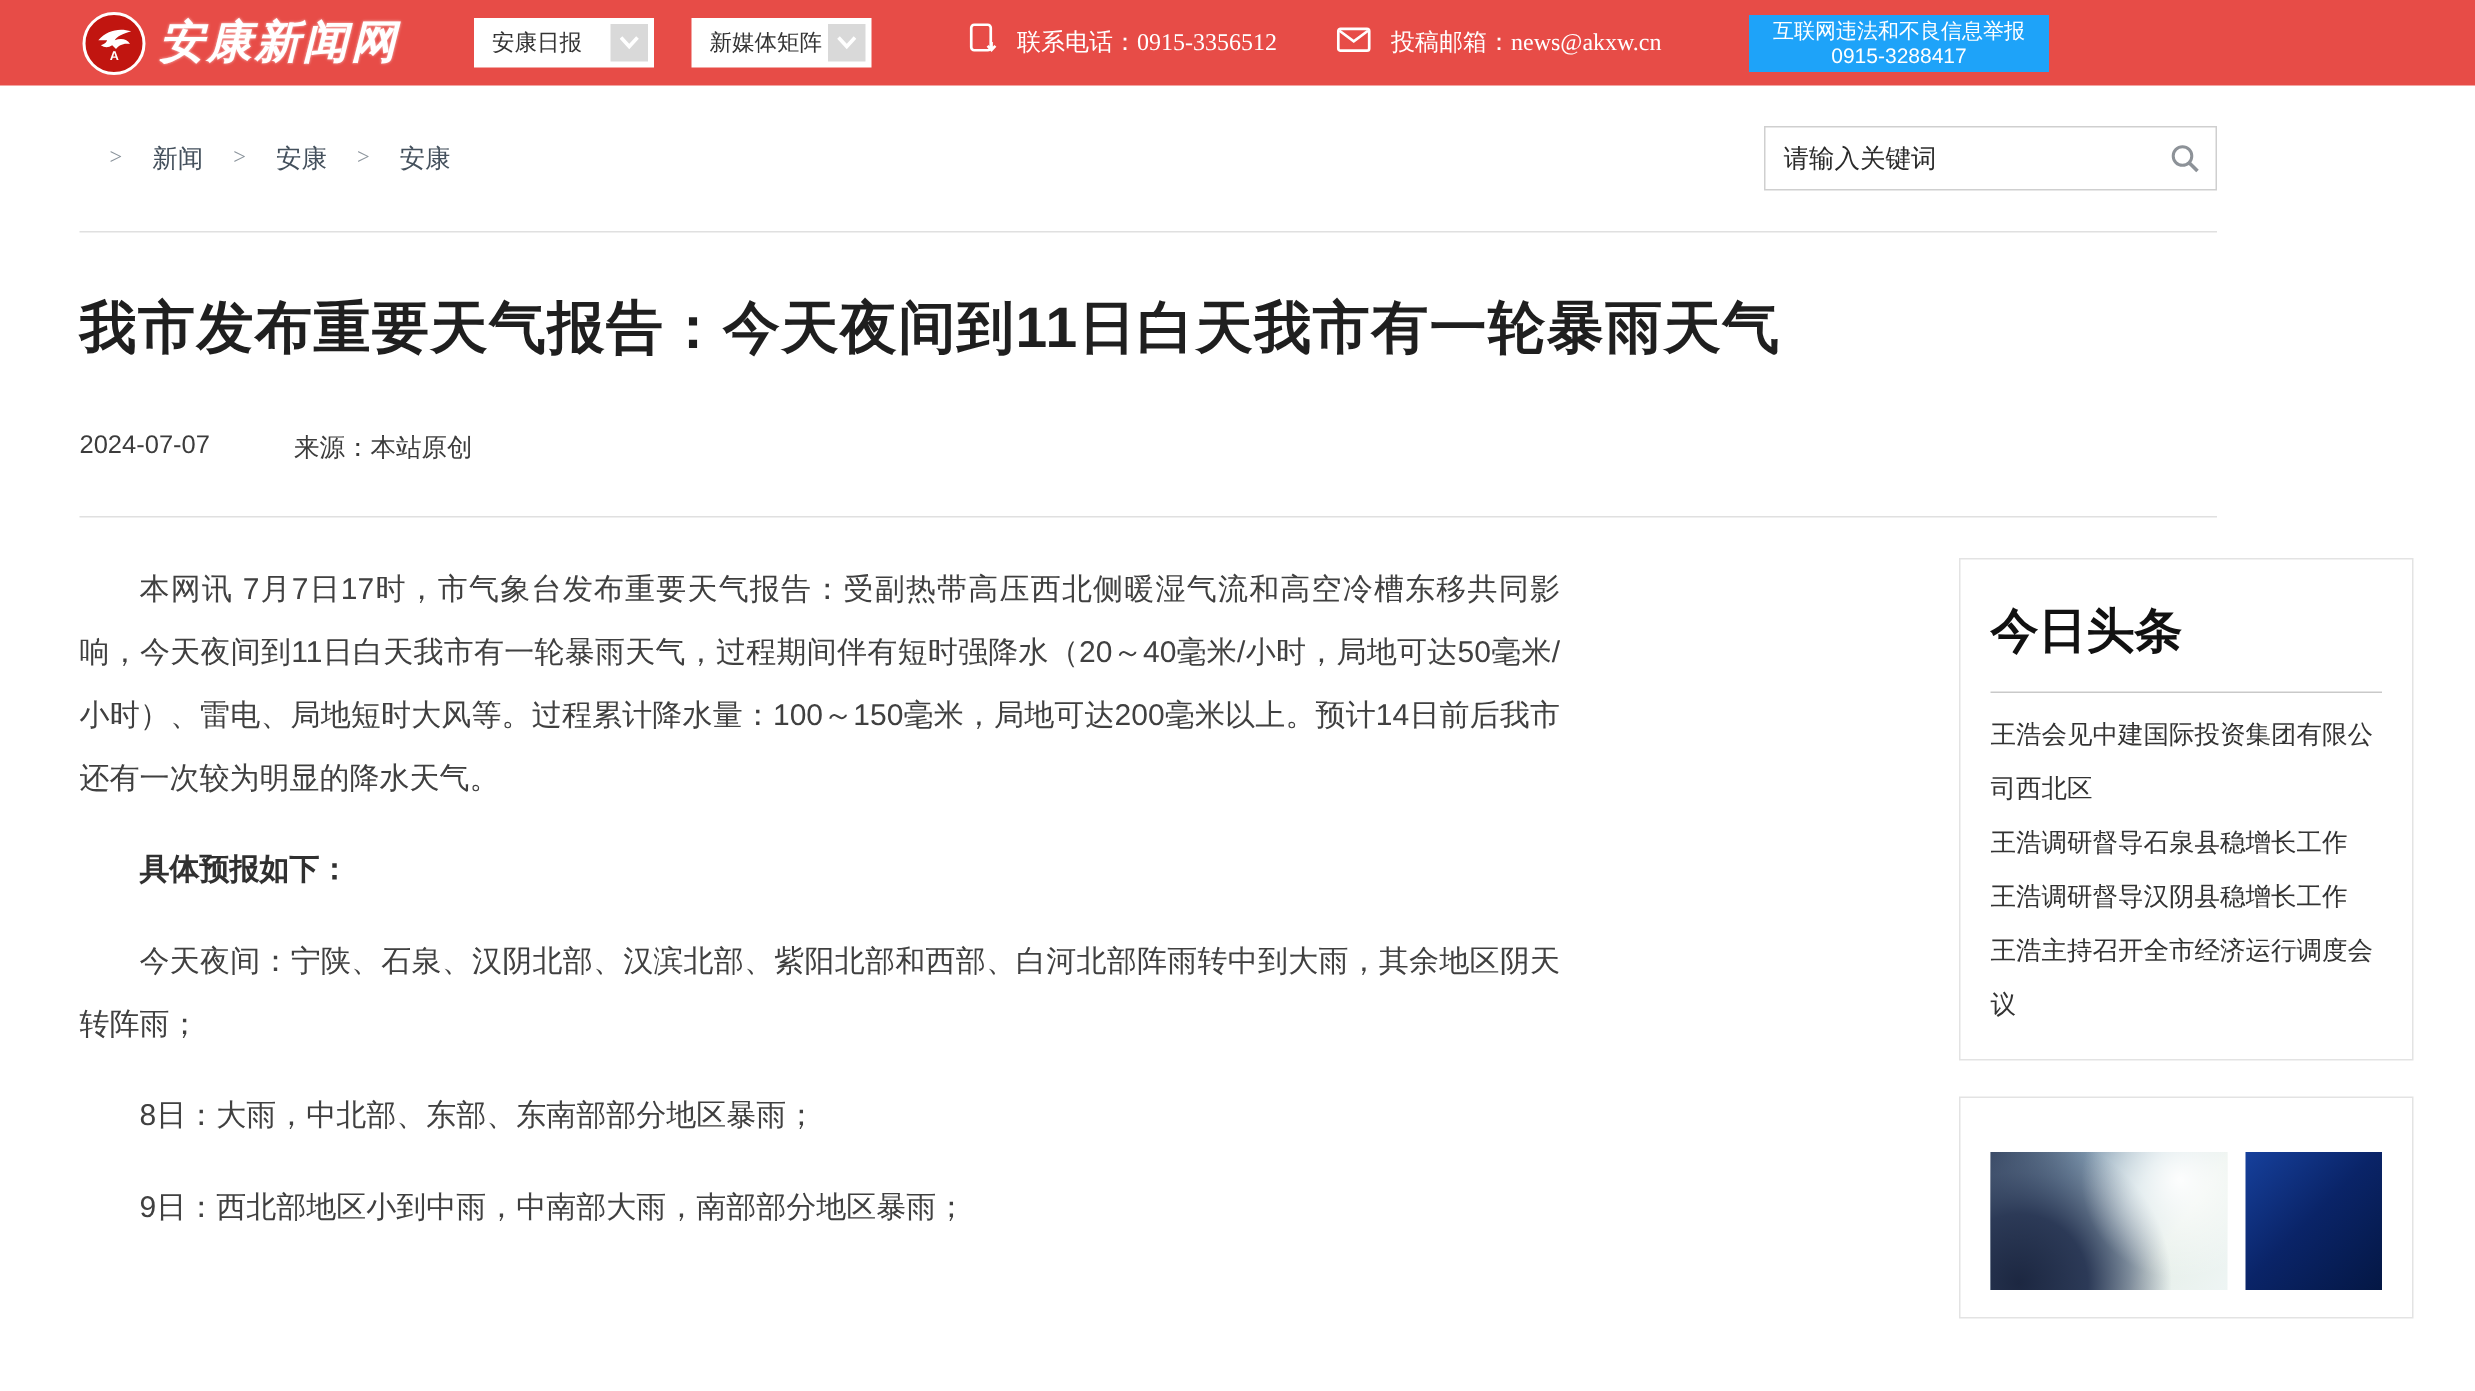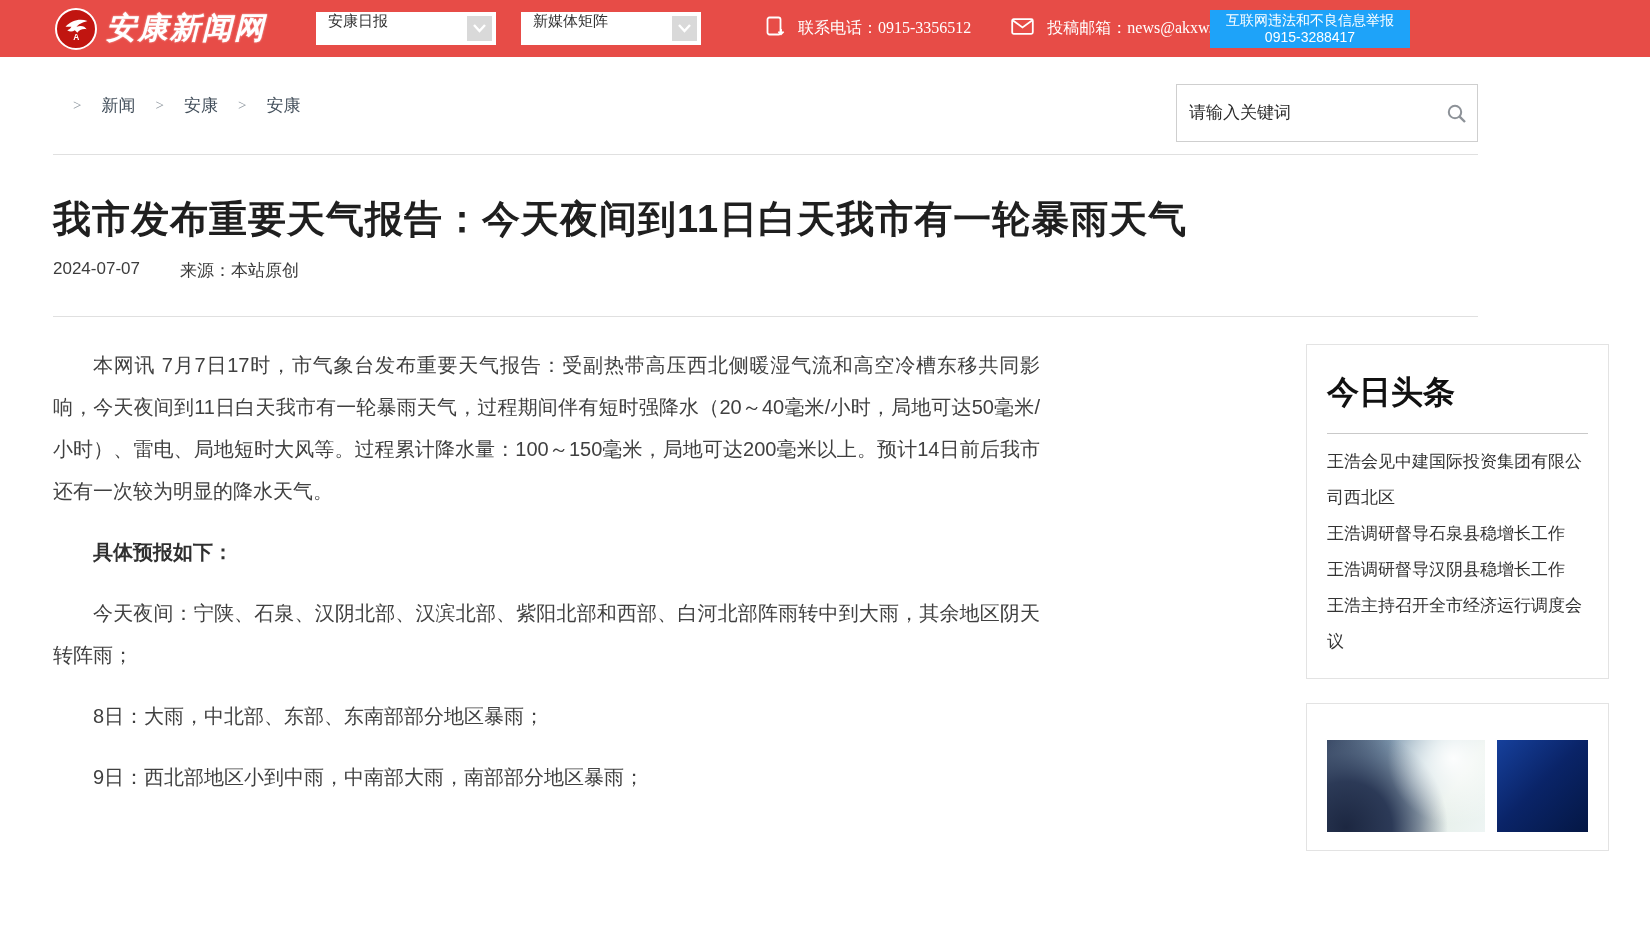--- a/index.html
+++ b/index.html
@@ -18,37 +18,37 @@
     background: #c11510; border: 2px solid #fff;
     display: flex; align-items: center; justify-content: center;
   }
   .logo-text {
     color: #fff; font-size: 30px; font-weight: 700; font-style: italic;
     font-family: "Liberation Serif", "DejaVu Serif", serif;
     letter-spacing: 2px; text-shadow: 0 0 2px rgba(255,255,255,.7);
     white-space: nowrap;
   }
   .dropdown {
-    width: 180px; height: 33px; background: #fff; margin-right: 25px;
-    display: flex; position: relative;
+    width: 120px; height: 33px; background: #fff; margin-right: 25px;
+    display: flex; align-items: center; position: relative;
     padding-left: 12px; font-size: 15px; color: #333; cursor: pointer;
   }
   .dropdown .caret-box {
     position: absolute; right: 4px; top: 4px; width: 25px; height: 25px;
     background: #d9d9d9; display: flex; align-items: center; justify-content: center;
   }
   .caret-box svg { display: block; }
   .topbar-contact {
     display: flex; align-items: center; gap: 13px; margin-left: 40px;
     color: #fff; font-size: 16px;
     font-family: "Liberation Serif", "DejaVu Serif", serif;
     white-space: nowrap;
   }
   .report-btn {
-    position: absolute; left: 1210px; top: 10px; width: 200px; height: 38px;
+    position: absolute; left: 1166px; top: 10px; width: 200px; height: 38px;
     background: #1ea3f9; color: #fff; text-align: center;
     font-size: 14px; line-height: 17px; padding-top: 2px; cursor: pointer;
   }
 
   
   .content { margin: 0 172px 0 53px; }
 
   
   .crumb-row {
     position: relative; height: 98px;
@@ -57,38 +57,38 @@
   }
   .crumbs {
     display: flex; align-items: center; gap: 20px; margin-left: 20px;
     font-family: "Liberation Serif", "DejaVu Serif", serif;
     font-size: 17px; color: #44505c;
   }
   .crumb-sep { color: #8b949c; font-size: 15px; }
   .crumb-link { cursor: pointer; }
   .search-wrap {
     position: absolute; right: 0; top: 27px;
-    width: 302px; height: 58px;
+    width: 302px; height: 43px;
     border: 1px solid #cfcfcf; background: #fff;
     display: flex; align-items: center; padding: 0 10px 0 12px;
   }
   .search-wrap input {
     border: 0; outline: none; flex: 1; font-size: 17px; color: #222;
     font-family: "Liberation Sans", "DejaVu Sans", sans-serif; background: transparent;
   }
   .search-wrap input::placeholder { color: #2b2b2b; opacity: 1; }
   .search-btn { cursor: pointer; display: flex; align-items: center; }
 
   
   .article-title {
     margin-top: 42px; font-size: 38px; font-weight: 700;
     color: #1f1f1f; letter-spacing: 1px; line-height: 1.2;
   }
   .article-meta {
-    margin-top: 16px; display: flex; gap: 40px;
+    margin-top: 44px; display: flex; gap: 56px;
     font-size: 17px; color: #3c3c3c;
   }
   .meta-divider { border-bottom: 1px solid #e0e0e0; margin-top: 34px; }
 
   
   .main { display: flex; justify-content: space-between; margin-top: 27px; }
   .article-body { width: 987px; }
   .article-body p {
     font-size: 20px; line-height: 42px; color: #404040;
     text-align: justify; text-indent: 2em; margin: 0 0 19px;

